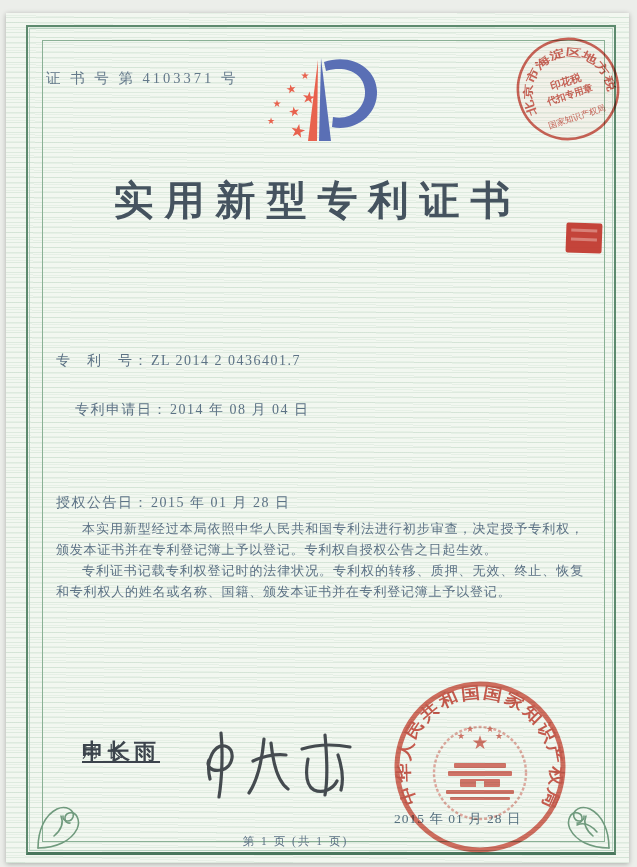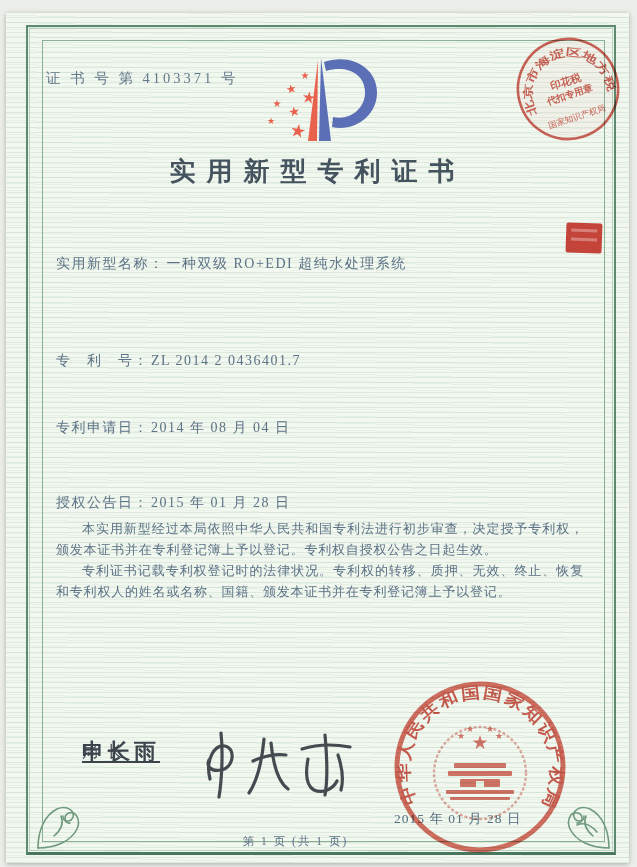--- a/index.html
+++ b/index.html
@@ -36,35 +36,35 @@
   .cert-no{
     position:absolute;left:40px;top:56px;
     font-size:14.5px;letter-spacing:3px;color:#64798b;text-align:right;
   }
   .logo{position:absolute;left:244px;top:32px;width:146px;height:108px;}
   .tax-stamp{
     position:absolute;left:506px;top:20px;width:112px;height:112px;
     transform:rotate(-18deg);opacity:.92;mix-blend-mode:multiply;
   }
   .title{
-    position:absolute;left:0;right:0;top:141px;text-align:center;
-    font-size:26px;font-weight:600;letter-spacing:11px;color:#45535f;
+    position:absolute;left:0;right:0;top:160px;text-align:center;
+    font-size:40px;font-weight:600;letter-spacing:11px;color:#45535f;
   }
   .red-sticker{
     position:absolute;left:560px;top:210px;width:36px;height:30px;
     background:#c23b31;border-radius:2px;transform:rotate(2deg);opacity:.95;
   }
   .red-sticker i{display:block;height:3px;background:rgba(255,240,235,.35);margin:6px 5px 0 5px;}
 
   .field-row{
     position:absolute;left:50px;white-space:nowrap;
     font-size:14px;letter-spacing:1.5px;color:#5c7285;
   }
   .field-row .val{margin-left:2px;}
-  .f0{top:242px;} .f1{top:296px;} .f2{top:339px;} .f3{top:406px;} .f4{top:427px;} .f5{top:473px;margin-top:8px;}
+  .f0{top:242px;} .f1{top:296px;} .f2{top:339px;} .f3{top:388px;margin-left:19px;} .f4{top:427px;} .f5{top:473px;margin-top:8px;}
 
   .paras{
     position:absolute;left:50px;top:505px;width:528px;
     font-size:13px;line-height:21px;color:#5c7285;letter-spacing:.8px;
     text-align:justify;
   }
   .paras p{margin:0;text-indent:2em;}
 
   .officer-title{
     position:absolute;left:76px;top:729px;
@@ -143,23 +143,20 @@
     <text x="56" y="88" font-size="8.5" fill="#d0584d" text-anchor="middle">国家知识产权局</text>
   </svg>
 
   <div class="title">实用新型专利证书</div>
 
   <div class="red-sticker">
       <i></i>
       <i></i>
     </div>
 
-  <div class="field-row f0">
-    <span class="lbl">实用新型名称：</span><span class="val">一种双级 RO+EDI 超纯水处理系统</span>
-  </div>
   <div class="field-row f2">
     <span class="lbl">专　利　号：</span><span class="val">ZL 2014 2 0436401.7</span>
   </div>
   <div class="field-row f3">
     <span class="lbl">专利申请日：</span><span class="val">2014 年 08 月 04 日</span>
   </div>
   <div class="field-row f5">
     <span class="lbl">授权公告日：</span><span class="val">2015 年 01 月 28 日</span>
   </div>
 

